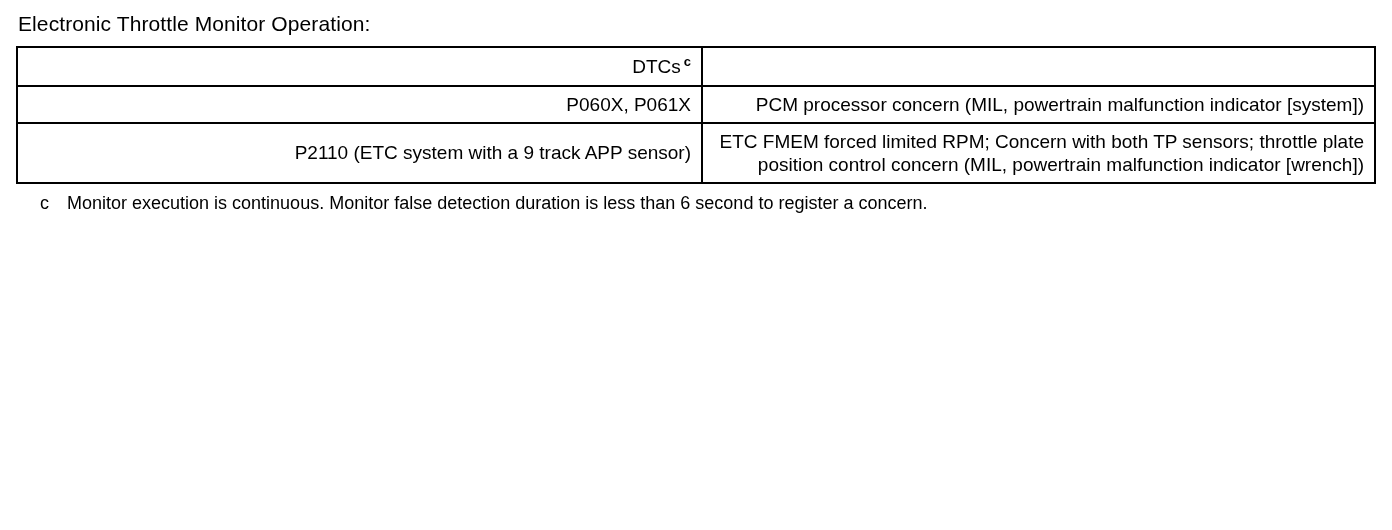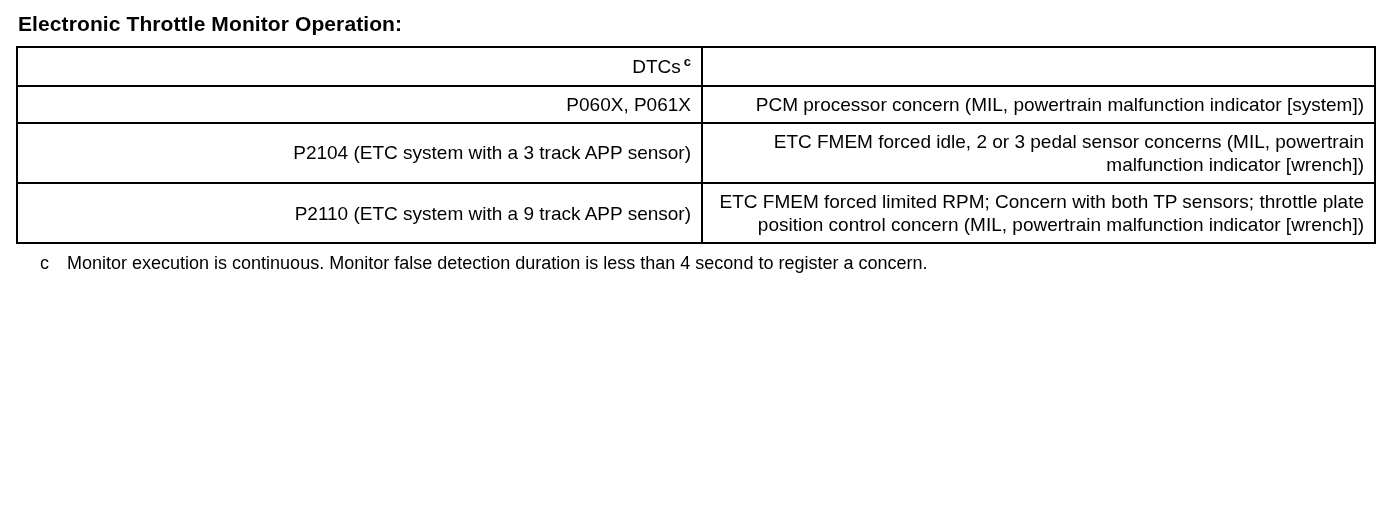--- a/index.html
+++ b/index.html
@@ -17,21 +17,21 @@
   }
   .page {
     position: relative;
     width: 1392px;
     height: 530px;
     box-sizing: border-box;
     padding: 8px 16px 0 16px;
   }
   .doc-title {
     font-size: 21px;
-    font-weight: bold;
+    font-weight: normal;
     letter-spacing: 0.1px;
     margin: 4px 0 10px 2px;
     white-space: nowrap;
   }
   table.dtc-table {
     border-collapse: collapse;
     width: 1358px;
     table-layout: fixed;
     border: 2px solid #000;
   }
@@ -95,28 +95,24 @@
         <th class="hdr-cell"><span>DTCs</span><sup>c</sup></th>
         <th class="empty-hdr"></th>
       </tr>
     </thead>
     <tbody>
       <tr>
         <td class="row-dtc">P060X, P061X</td>
         <td>PCM processor concern (MIL, powertrain malfunction indicator [system])</td>
       </tr>
       <tr>
-        <td class="row-dtc">P2104 (ETC system with a 3 track APP sensor)</td>
-        <td>ETC FMEM  forced idle, 2 or 3 pedal sensor concerns (MIL, powertrain malfunction indicator [wrench])</td>
-      </tr>
-      <tr>
         <td class="row-dtc">P2110 (ETC system with a 9 track APP sensor)</td>
         <td>ETC FMEM  forced limited RPM; Concern with both TP sensors; throttle plate position control concern (MIL, powertrain malfunction indicator [wrench])</td>
       </tr>
     </tbody>
   </table>
 
   <div class="footnote">
     <span class="marker">c</span>
-    <span class="fn-text">Monitor execution is continuous. Monitor false detection duration is less than 4 second to register a concern.</span>
+    <span class="fn-text">Monitor execution is continuous. Monitor false detection duration is less than 6 second to register a concern.</span>
   </div>
 
 </div>
 
 </body></html>

